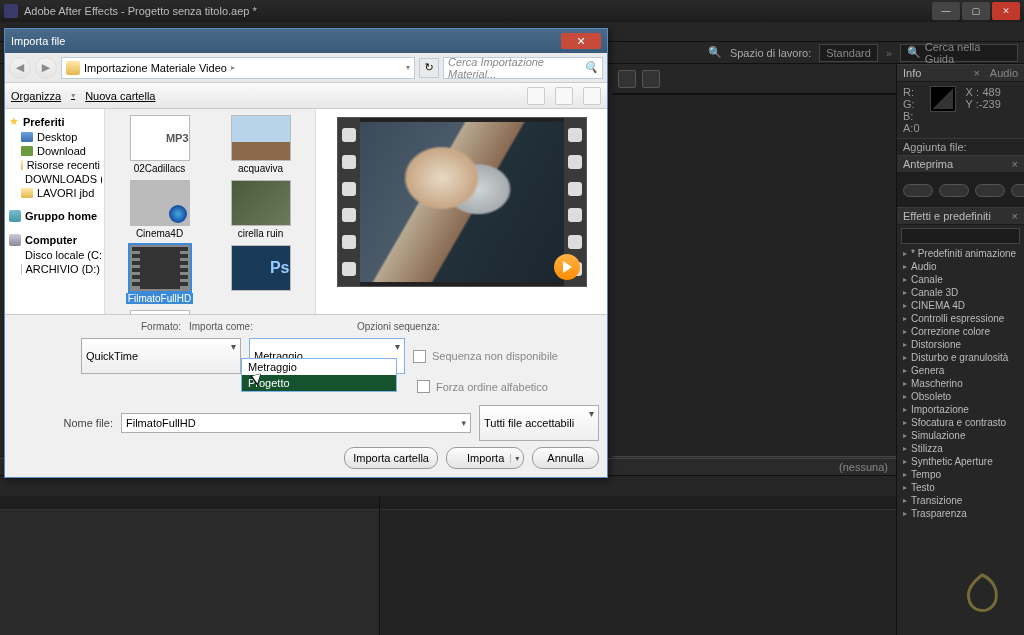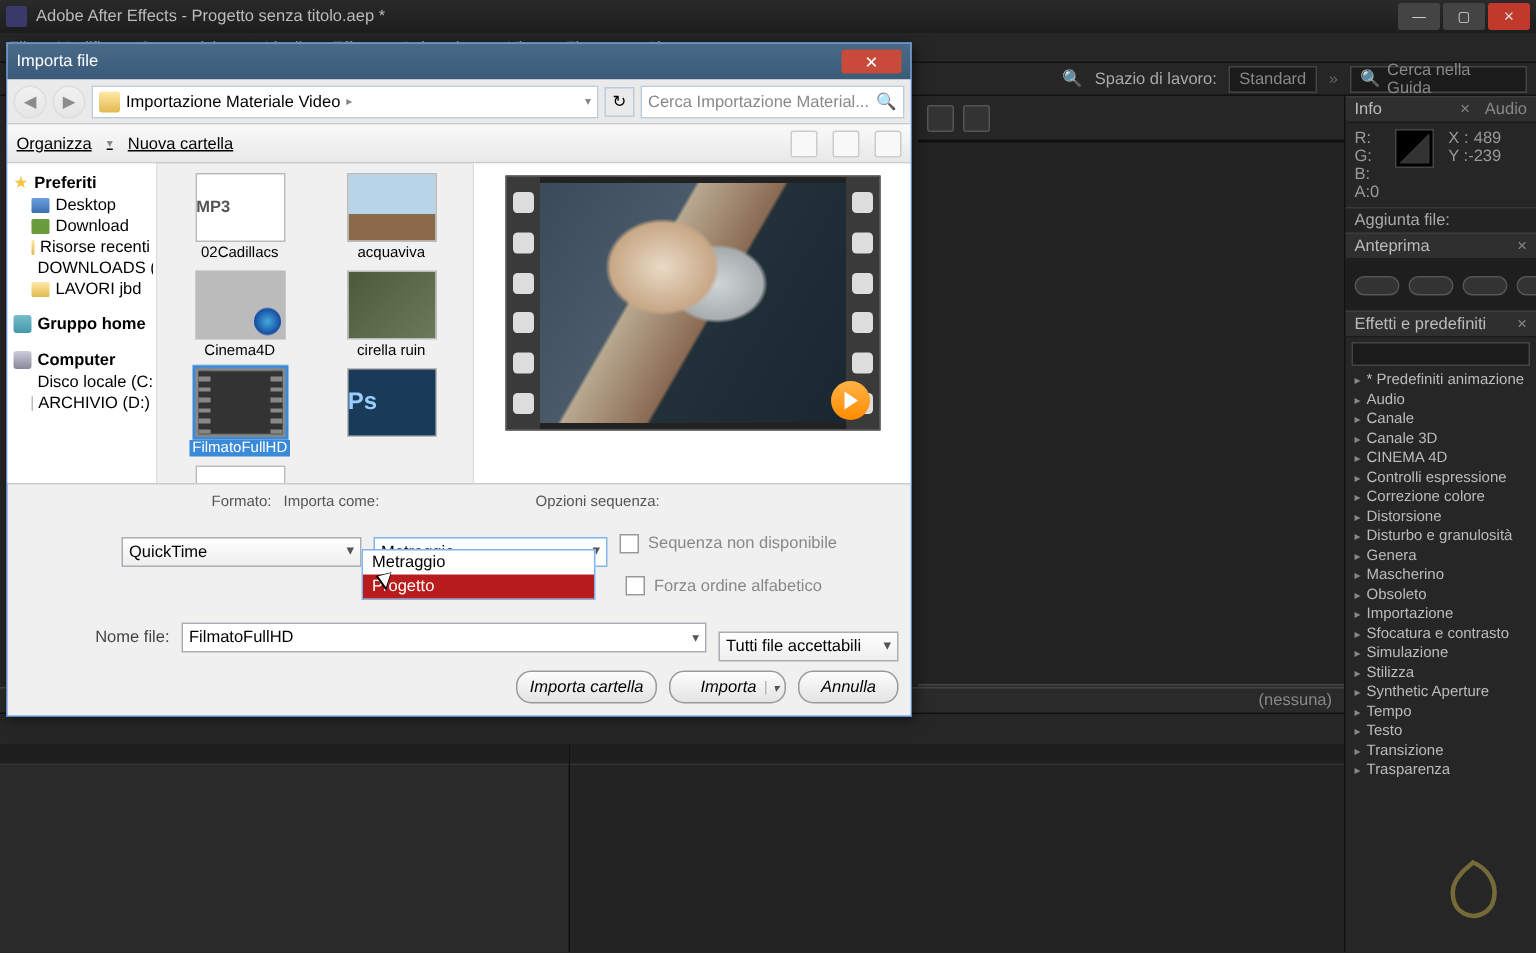--- a/index.html
+++ b/index.html
@@ -46,21 +46,21 @@
 .dlg-title { height:24px; background:linear-gradient(#4a6a8a,#3a5a7a); color:#fff; display:flex; align-items:center; padding:0 6px;text-align:right; }
 .dlg-title .sp{flex:1}
 .dlg-title .dlg-close{width:40px;height:16px;background:#c74a3a;border-radius:2px;display:flex;align-items:center;justify-content:center;color:#fff;font-size:11px;}
 
 .dlg-nav { height:30px; background:#eaeaea; border-bottom:1px solid #ccc; display:flex; align-items:center; padding:0 4px; gap:4px;}
 .nav-arrow{width:22px;height:22px;background:linear-gradient(#fdfdfd,#e0e0e0);border:1px solid #ccc;border-radius:11px;display:flex;align-items:center;justify-content:center;}
 .nav-arrow.disabled{opacity:.4}
 .crumb{flex:1;height:22px;border:1px solid #bcd;background:#fff;display:flex;align-items:center;padding:0 4px;gap:4px;}
 .crumb .fld{width:14px;height:14px;background:linear-gradient(#ffe9a8,#e3b84f);border-radius:2px;}
 .crumb .tri{color:#888;font-size:8px;}
-.nav-search{width:176px;height:22px;border:1px solid #bcd;background:#fff;display:flex;align-items:center;padding:0 4px;color:#888;}
+.nav-search{width:160px;height:22px;border:1px solid #bcd;background:#fff;display:flex;align-items:center;padding:0 4px;color:#888;font-style:italic;}
 .nav-refresh{width:20px;height:20px;border:1px solid #bcd;display:flex;align-items:center;justify-content:center;}
 
 .dlg-toolbar{height:26px;border-bottom:1px solid #ccc;display:flex;align-items:center;padding:0 6px;gap:10px;background:linear-gradient(#fafafa,#e8e8e8);text-decoration:underline;}
 .dlg-toolbar .sp{flex:1}
 .tool-ic{width:18px;height:18px;border:1px solid #ccc;background:#f8f8f8;border-radius:2px;}
 
 .dlg-body{flex:1;display:flex;min-height:0;}
 .sidebar{width:100px;border-right:1px solid #ddd;overflow:auto;background:#fff;padding:4px 2px;}
 .sb-group{margin-bottom:8px;}
 .sb-head{display:flex;align-items:center;gap:4px;padding:2px;}
@@ -70,21 +70,21 @@
 .sb-it{display:flex;align-items:center;gap:4px;padding:1px 2px 1px 14px;white-space:nowrap;text-overflow:ellipsis;overflow:hidden;}
 .ic-folder{width:12px;height:10px;background:linear-gradient(#ffe9a8,#e3b84f);border-radius:1px;}
 .ic-dl{width:12px;height:10px;background:#6a9c3e;border-radius:1px;}
 .ic-doc{width:10px;height:12px;background:#eee;border:1px solid #bbb;}
 .ic-disk{width:12px;height:10px;background:#bbb;border-radius:2px;}
 .ic-desk{width:12px;height:10px;background:linear-gradient(#6aa0e0,#3a70b0);border-radius:1px;}
 
 .filegrid{flex:1;display:flex;min-width:0;}
 .thumbs{width:210px;overflow:auto;padding:6px;display:grid;grid-template-columns:repeat(2,1fr);gap:6px 4px;align-content:start;}
 .thumb{display:flex;flex-direction:column;align-items:center;gap:2px;}
-.thumb .pic{width:60px;height:46px;background:#ddd;border:1px solid #bbb;display:flex;align-items:center;justify-content:flex-start;font-size:9px;color:#555;overflow:hidden;}
+.thumb .pic{width:60px;height:46px;background:#ddd;border:1px solid #bbb;display:flex;align-items:center;justify-content:flex-end;font-size:9px;color:#555;overflow:hidden;}
 .thumb .pic.folder{background:linear-gradient(#ffe9a8,#e3b84f);}
 .thumb .pic.mp3{background:#fff;border:1px solid #bbb;}
 .thumb .pic.psd{background:#1a3a5a;color:#9cf;font-weight:bold;font-size:16px;}
 .thumb .pic.photo1{background:linear-gradient(#b8d4e8 60%,#8a6a4a 60%);}
 .thumb .pic.photo2{background:linear-gradient(135deg,#4a5a3a,#6a7a5a);}
 .thumb .pic.c4d{background:#bbb;position:relative;}
 .thumb .pic.c4d:after{content:"";position:absolute;right:2px;bottom:2px;width:18px;height:18px;background:radial-gradient(circle,#4ad,#028);border-radius:50%;}
 .thumb .pic.film{background:#333;border:2px solid #888;position:relative}
 .thumb .pic.film:before,.thumb .pic.film:after{content:"";position:absolute;top:0;bottom:0;width:8px;background:repeating-linear-gradient(#333 0,#333 4px,#888 4px,#888 7px);}
 .thumb .pic.film:before{left:0}.thumb .pic.film:after{right:0}
@@ -103,35 +103,35 @@
  radial-gradient(ellipse at 58% 42%,#cfd4d6 0,#a8adb0 18%,transparent 20%),
  linear-gradient(120deg,#3a4a58 0%,#4a5a68 35%,#b8a890 36%,#8a6a52 55%,#22303a 56%,#1a2630 100%);
  background-color:#4a5a68;}
 .film-preview .play{position:absolute;right:6px;bottom:6px;width:26px;height:26px;background:linear-gradient(#ffb347,#ff8c00);border-radius:50%;display:flex;align-items:center;justify-content:center;color:#fff;}
 .film-preview .play:before{content:"";border-left:9px solid #fff;border-top:6px solid transparent;border-bottom:6px solid transparent;margin-left:2px;}
 
 .dlg-lower{border-top:1px solid #ccc;background:#f0f0f0;padding:6px 8px 8px;display:flex;flex-direction:column;gap:6px;}
 .low-row{display:flex;align-items:center;gap:8px;}
 .low-label{width:100px;text-align:right;color:#444;}
 .opt-head{color:#555;font-size:10px;}
-.select{height:20px;border:1px solid #abadb3;background:linear-gradient(#fff,#eee);display:flex;align-items:center;padding:0 4px;position:relative;margin-top:12px;}
+.select{height:36px;border:1px solid #abadb3;background:linear-gradient(#fff,#eee);display:flex;align-items:center;padding:0 4px;position:relative;}
 .select:after{content:"▾";position:absolute;right:4px;top:2px;color:#555;font-size:10px;}
 .combo-wide{width:160px}
 .combo-import{width:156px;background:#fff;border:1px solid #7eb4ea;}
 
 .dropdown-open{position:absolute;border:1px solid #7eb4ea;background:#fff;width:156px;z-index:20;}
 .dropdown-open .opt{padding:2px 6px;}
-.dropdown-open .opt.hl{background:#b91c1c;color:#fff;}
+.dropdown-open .opt.hl{background:#14532d;color:#fff;}
 .cursor-arrow{position:absolute;width:12px;height:16px;pointer-events:none;z-index:30;}
 .cursor-arrow:before{content:"";position:absolute;left:0;top:0;border-left:10px solid #000;border-top:4px solid transparent;border-bottom:8px solid transparent;transform:rotate(-35deg);}
 .cursor-arrow:after{content:"";position:absolute;left:1px;top:1px;border-left:8px solid #fff;border-top:3px solid transparent;border-bottom:6px solid transparent;transform:rotate(-35deg);}
 
 .chk{width:13px;height:13px;border:1px solid #999;background:#fff;}
 .filefield{flex:1;height:20px;border:1px solid #abadb3;background:#fff;padding:0 4px;display:flex;align-items:center;}
-.btn{height:22px;border:1px solid #999;background:linear-gradient(#fdfdfd,#e3e3e3);padding:0 14px;display:flex;align-items:center;border-radius:10px;font-style:italic;}
+.btn{height:22px;border:1px solid #999;background:linear-gradient(#fdfdfd,#e3e3e3);padding:0 14px;display:flex;align-items:center;border-radius:10px;}
 .btn.small{padding:0 8px}
 .btn.hasmenu{padding-right:4px;padding-left:20px;}
 .split-tri{margin-left:6px;border-left:1px solid #bbb;padding-left:4px;color:#555;font-size:8px;}
 
 
 .tl-header{position:absolute;left:0;right:128px;top:458px;height:18px;background:#2a2a2a;border-top:1px solid #444;border-bottom:1px solid #111;display:flex;align-items:center;gap:10px;padding:0 8px;color:#888;font-size:10px;}
 .tl-header .sp{flex:1}
 .tl-split{position:absolute;left:0;right:128px;top:496px;bottom:0;display:flex;}
 .tl-left{width:380px;background:#2a2a2a;border-right:1px solid #111;}
 .tl-right{flex:1;background:#232323;}

